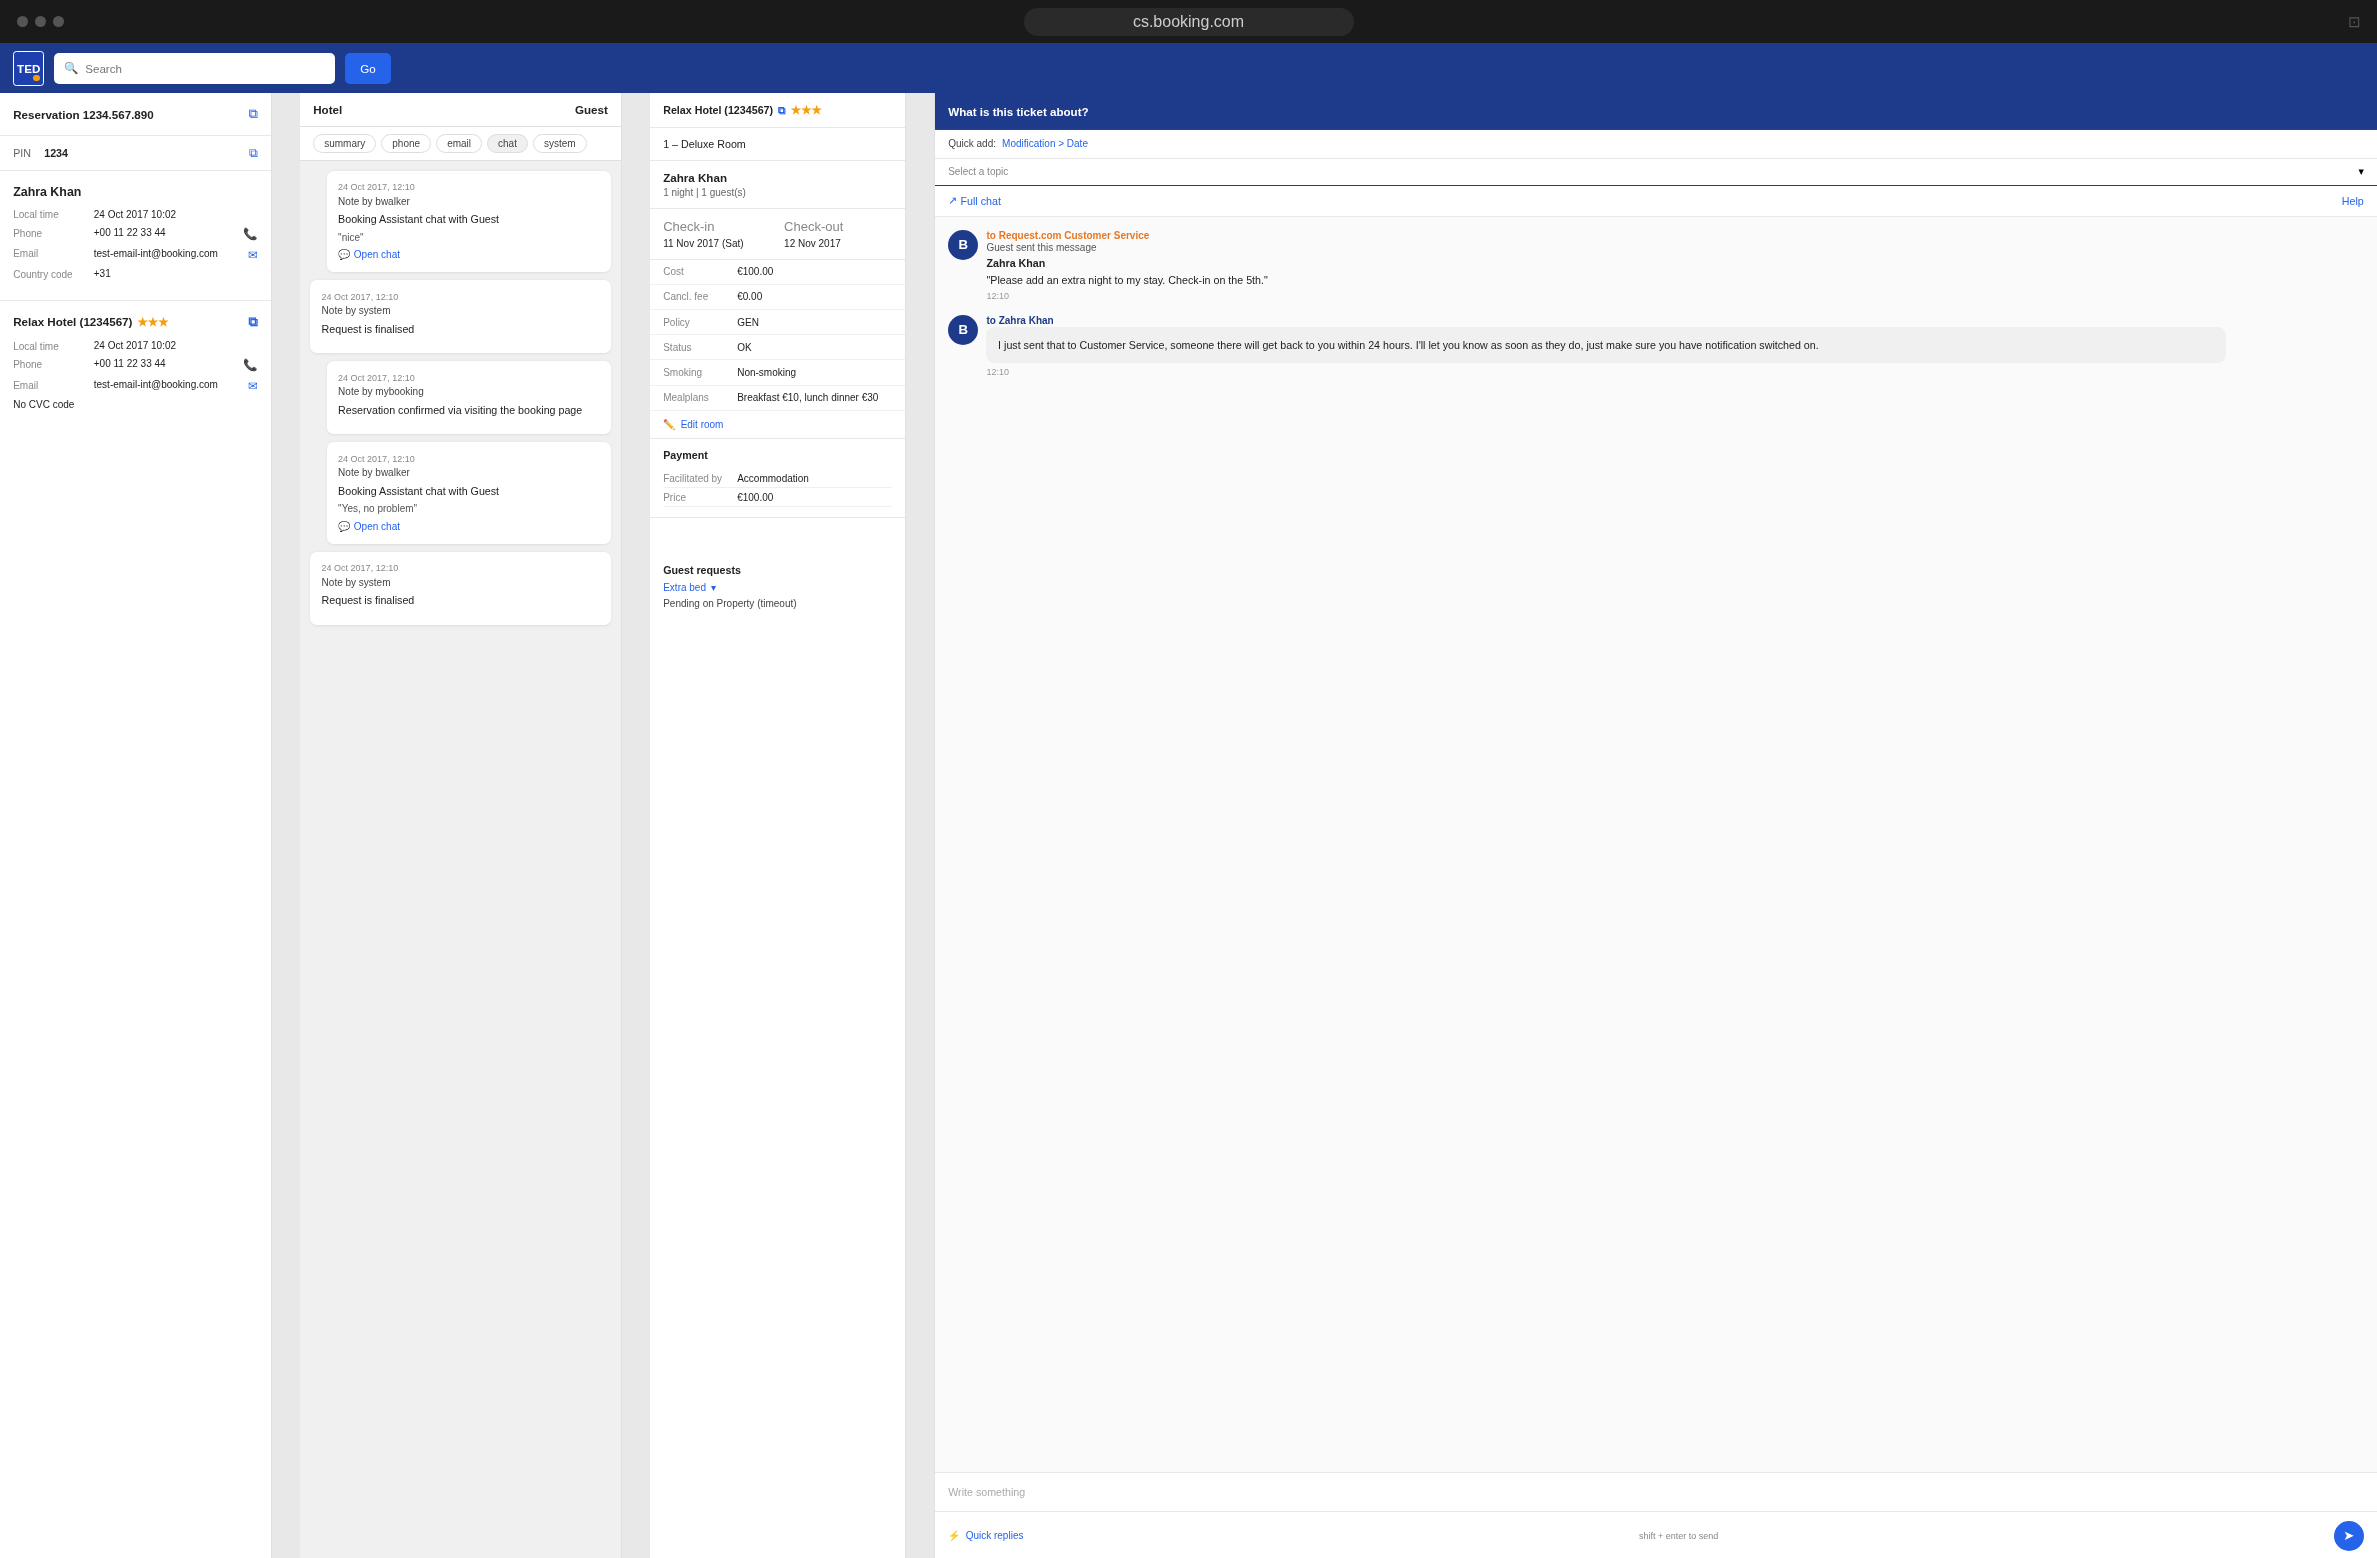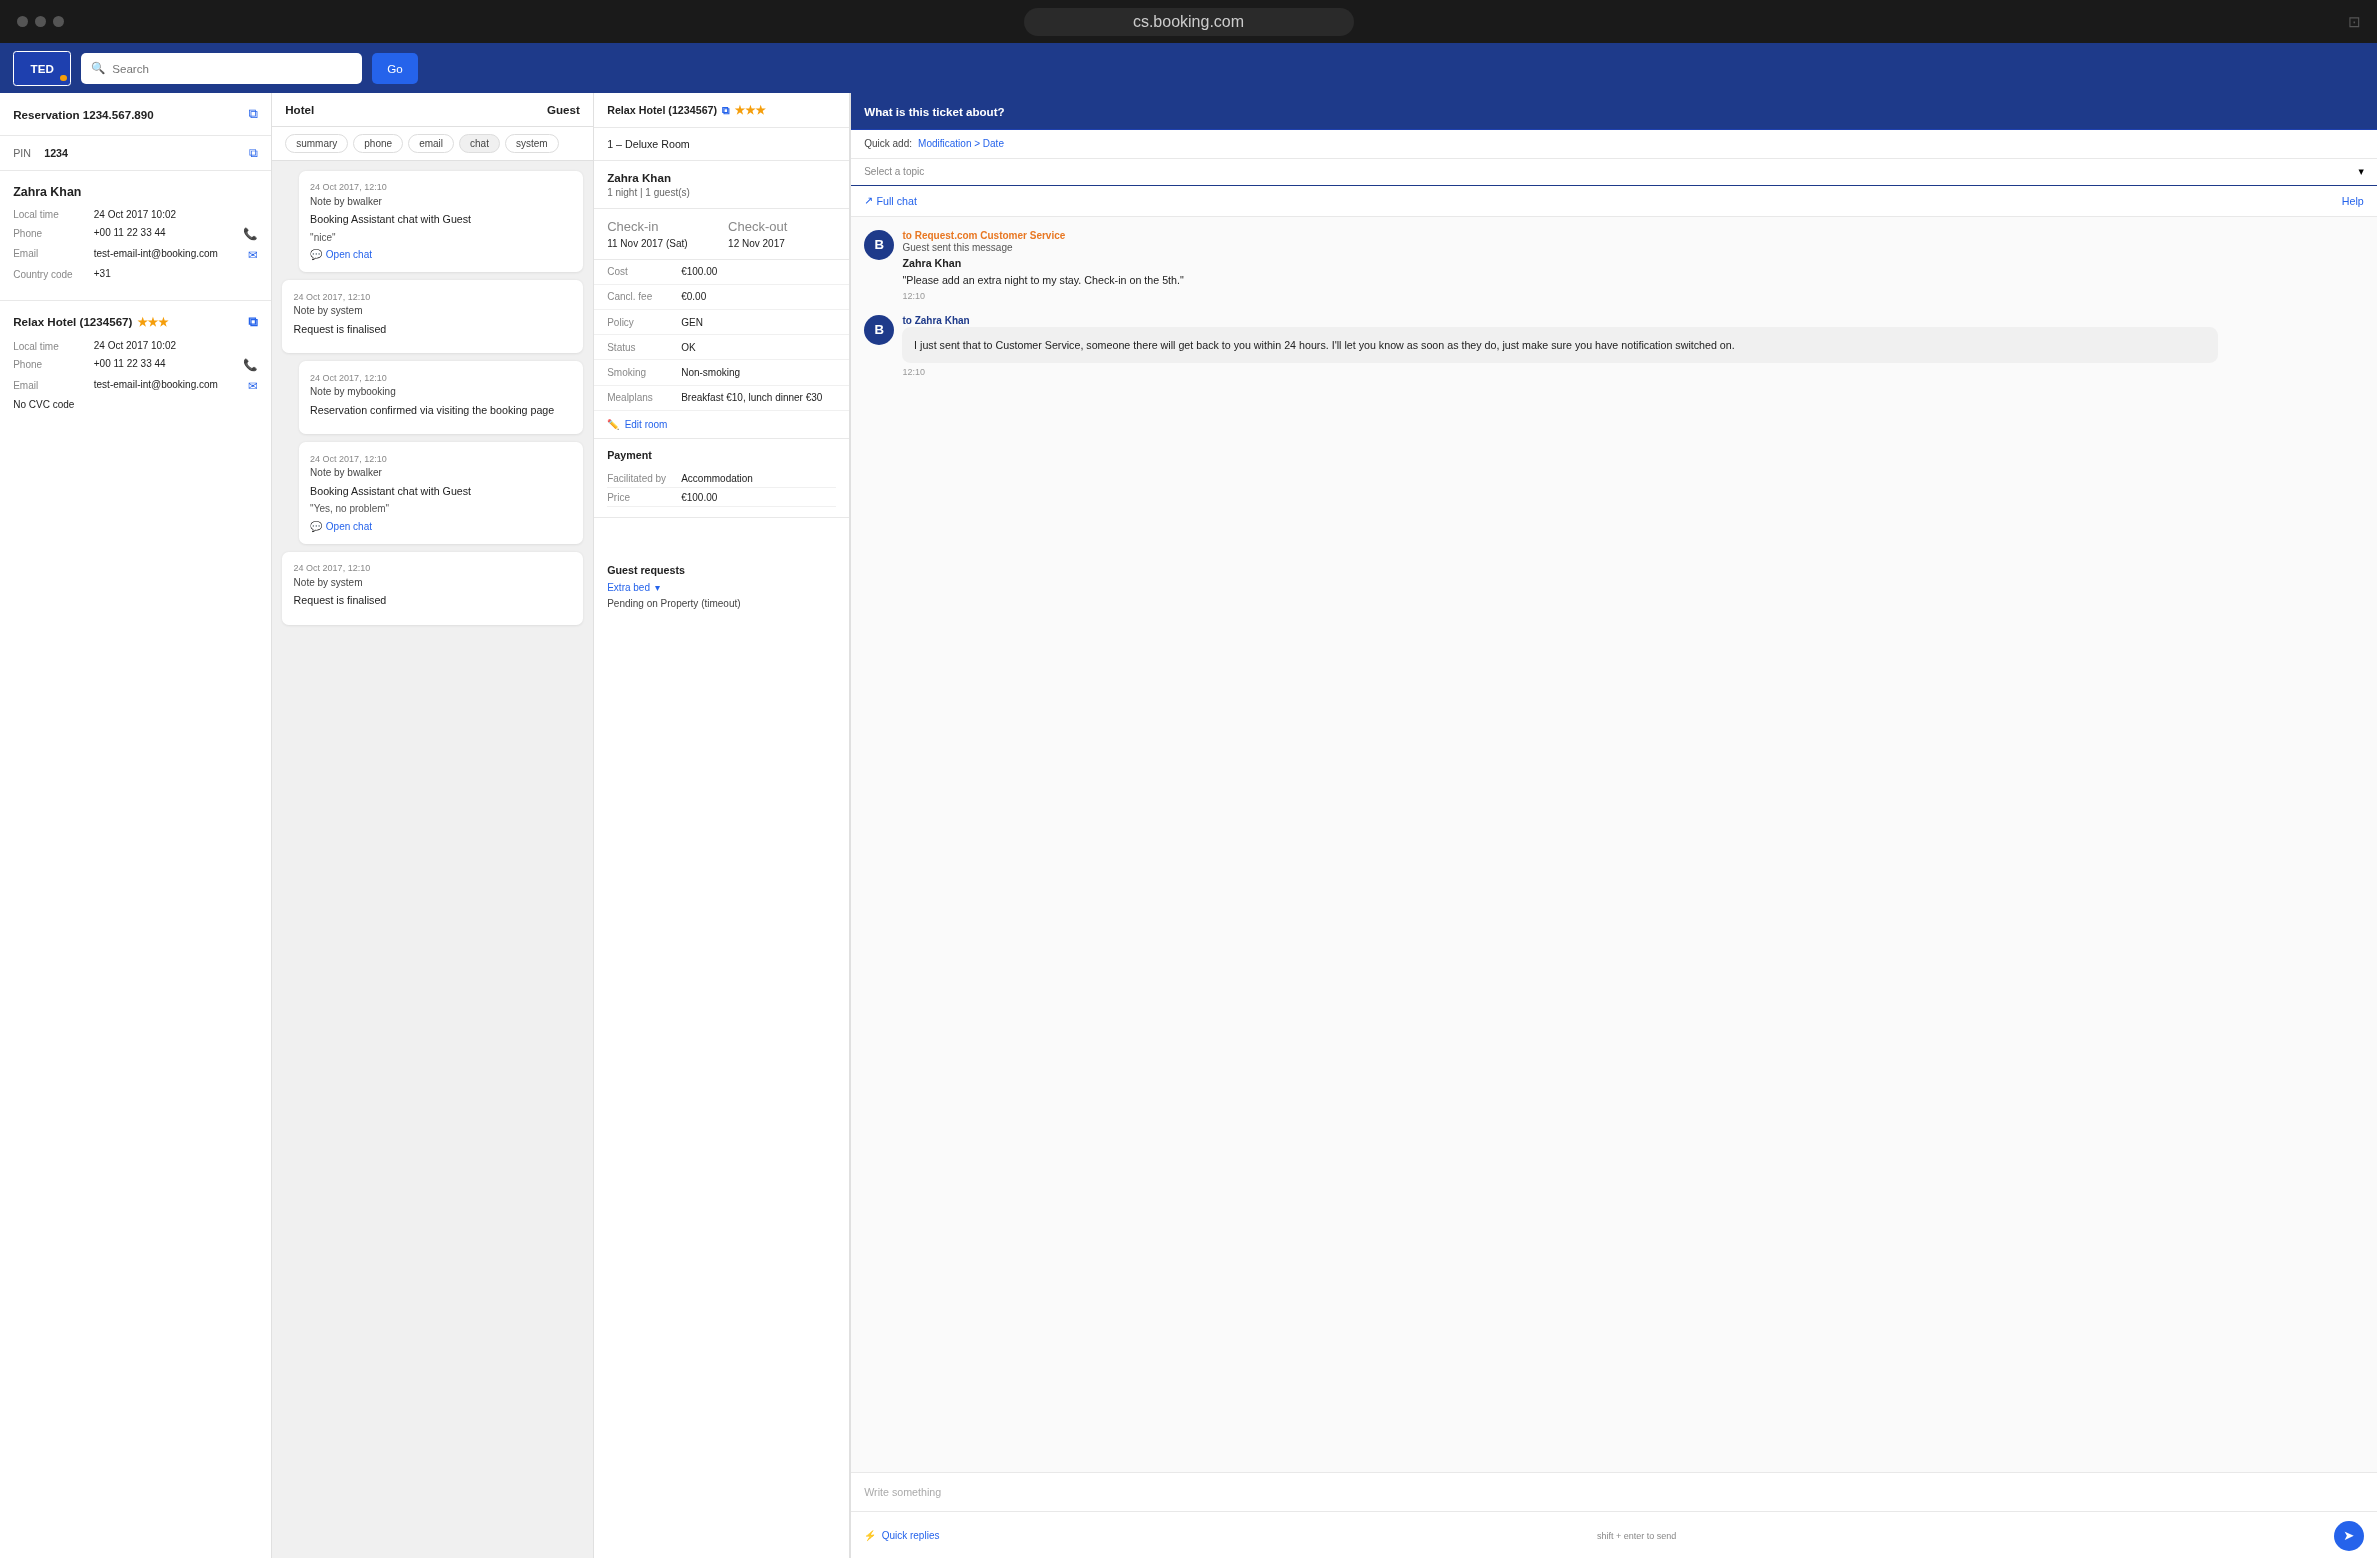--- a/index.html
+++ b/index.html
@@ -33,21 +33,21 @@
       height: 50px;
       display: flex;
       align-items: center;
       padding: 0 13.2px;
       gap: 10px;
     }
     .ted-logo {
       background: #1e40af;
       border: 1.7px solid #fff;
       border-radius: 3.3px;
-      width: 58px;
+      width: 31px;
       height: 35px;
       display: flex;
       flex-direction: column;
       align-items: center;
       justify-content: center;
       color: white;
       font-weight: bold;
       font-size: 11.6px;
       position: relative;
     }
@@ -88,20 +88,21 @@
       font-size: 11.6px;
       cursor: pointer;
       height: 31px;
     }
 
     
     .main-layout {
       display: flex;
       height: calc(100vh - 92px);
       overflow: hidden;
+      gap: 28px;
     }
 
     
     .left-panel {
       width: 272px;
       background: white;
       border-right: 0.8px solid #e0e0e0;
       overflow-y: auto;
       flex-shrink: 0;
     }

